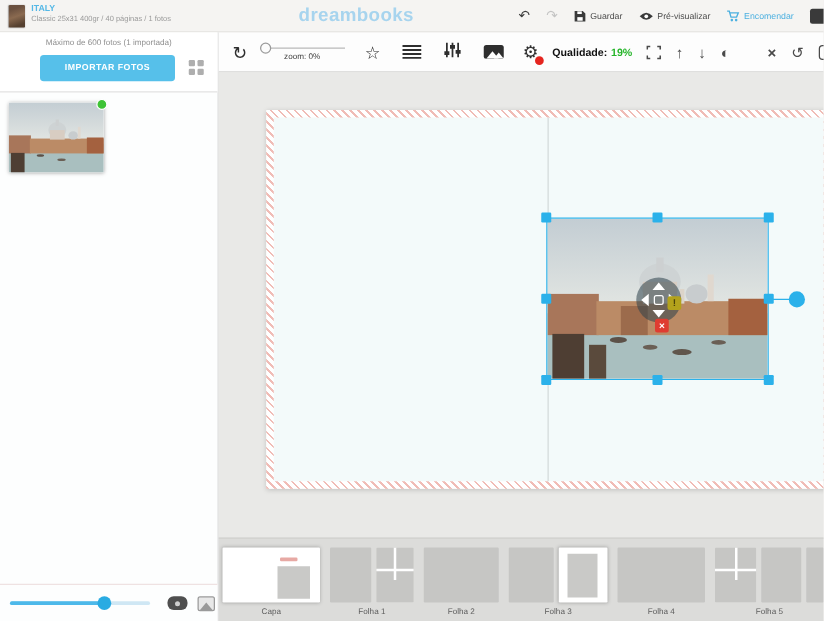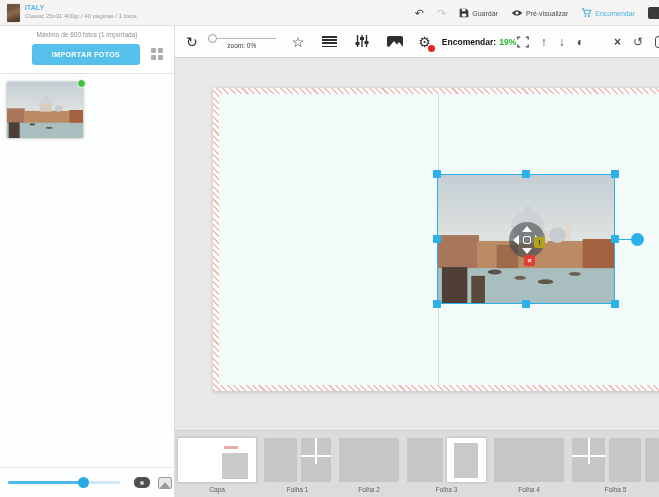--- a/index.html
+++ b/index.html
@@ -136,20 +136,21 @@
 <div class="app">
 
   <header class="topbar">
     <div class="proj">
       <div class="cover-thumb"></div>
       <div class="proj-text">
         <span class="proj-title">ITALY</span>
         <span class="proj-sub">Classic 25x31 400gr / 40 páginas / 1 fotos</span>
       </div>
     </div>
+    <div class="logo">dreambooks</div>
     <div class="top-actions">
       <span class="undo">↶</span>
       <span class="redo">↷</span>
       <span class="tbtn">
         <svg width="10" height="10" viewBox="0 0 14 14">
             <path d="M1 1h9l3 3v9H1z" fill="#3a3a3a"></path>
             <rect x="4" y="8" width="6" height="4" fill="#fff"></rect>
             <rect x="4" y="1.5" width="5" height="3" fill="#fff"></rect>
           </svg>
         <span>Guardar</span>
@@ -245,21 +246,21 @@
             <rect x="5" y="2" width="4" height="3" fill="#2e2e2e"></rect>
             <rect x="9.5" y="6" width="4" height="3" fill="#2e2e2e"></rect>
           </svg>
       </span>
       <span class="photo-ic"></span>
       <span class="gear-wrap">
         <span class="gear-ic">⚙</span>
         <span class="gear-dot"></span>
       </span>
       <span class="quality">
-        <span class="q-label">Encomendar:</span>
+        <span class="q-label">Qualidade:</span>
         <span class="q-value">19%</span>
       </span>
       <span class="right-ics">
         <span class="ic fit-ic">
           <svg width="12" height="12" viewBox="0 0 15 14">
               <path d="M1 4V1h3M11 1h3v3M14 10v3h-3M4 13H1v-3" fill="none" stroke="#4a4a4a" stroke-width="1.6"></path>
             </svg>
         </span>
         <span class="ic">↑</span>
         <span class="ic">↓</span>

